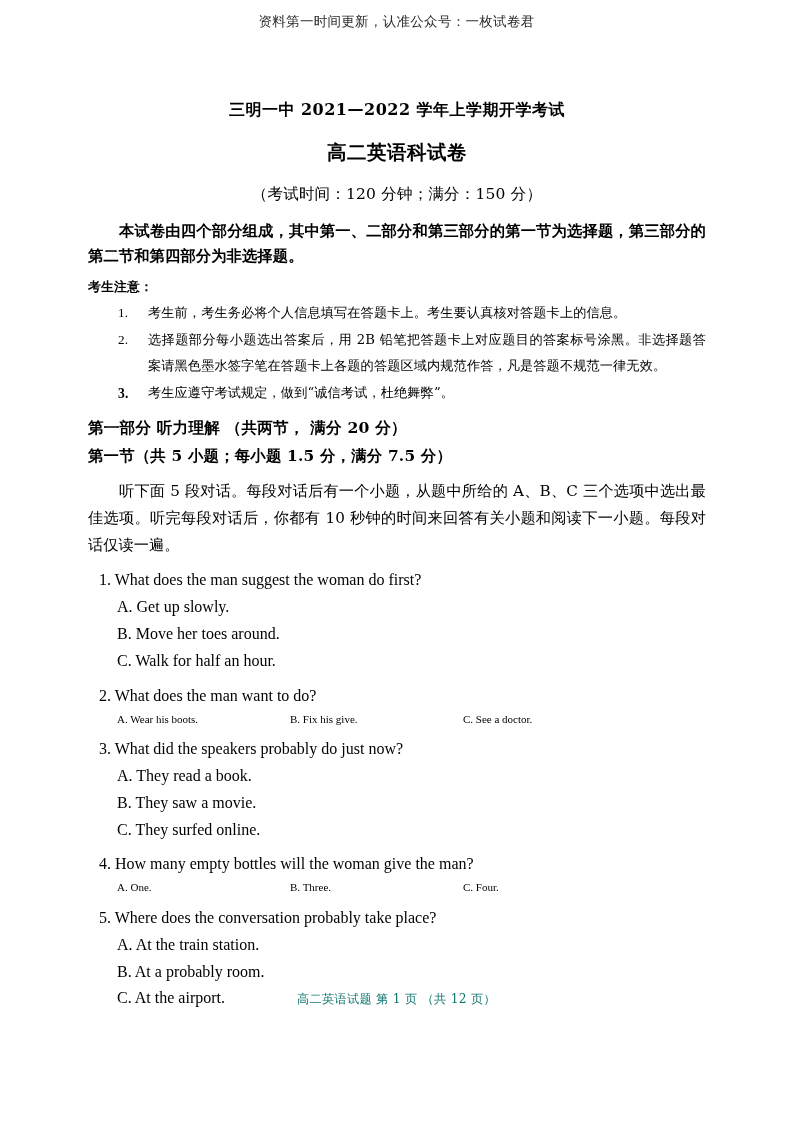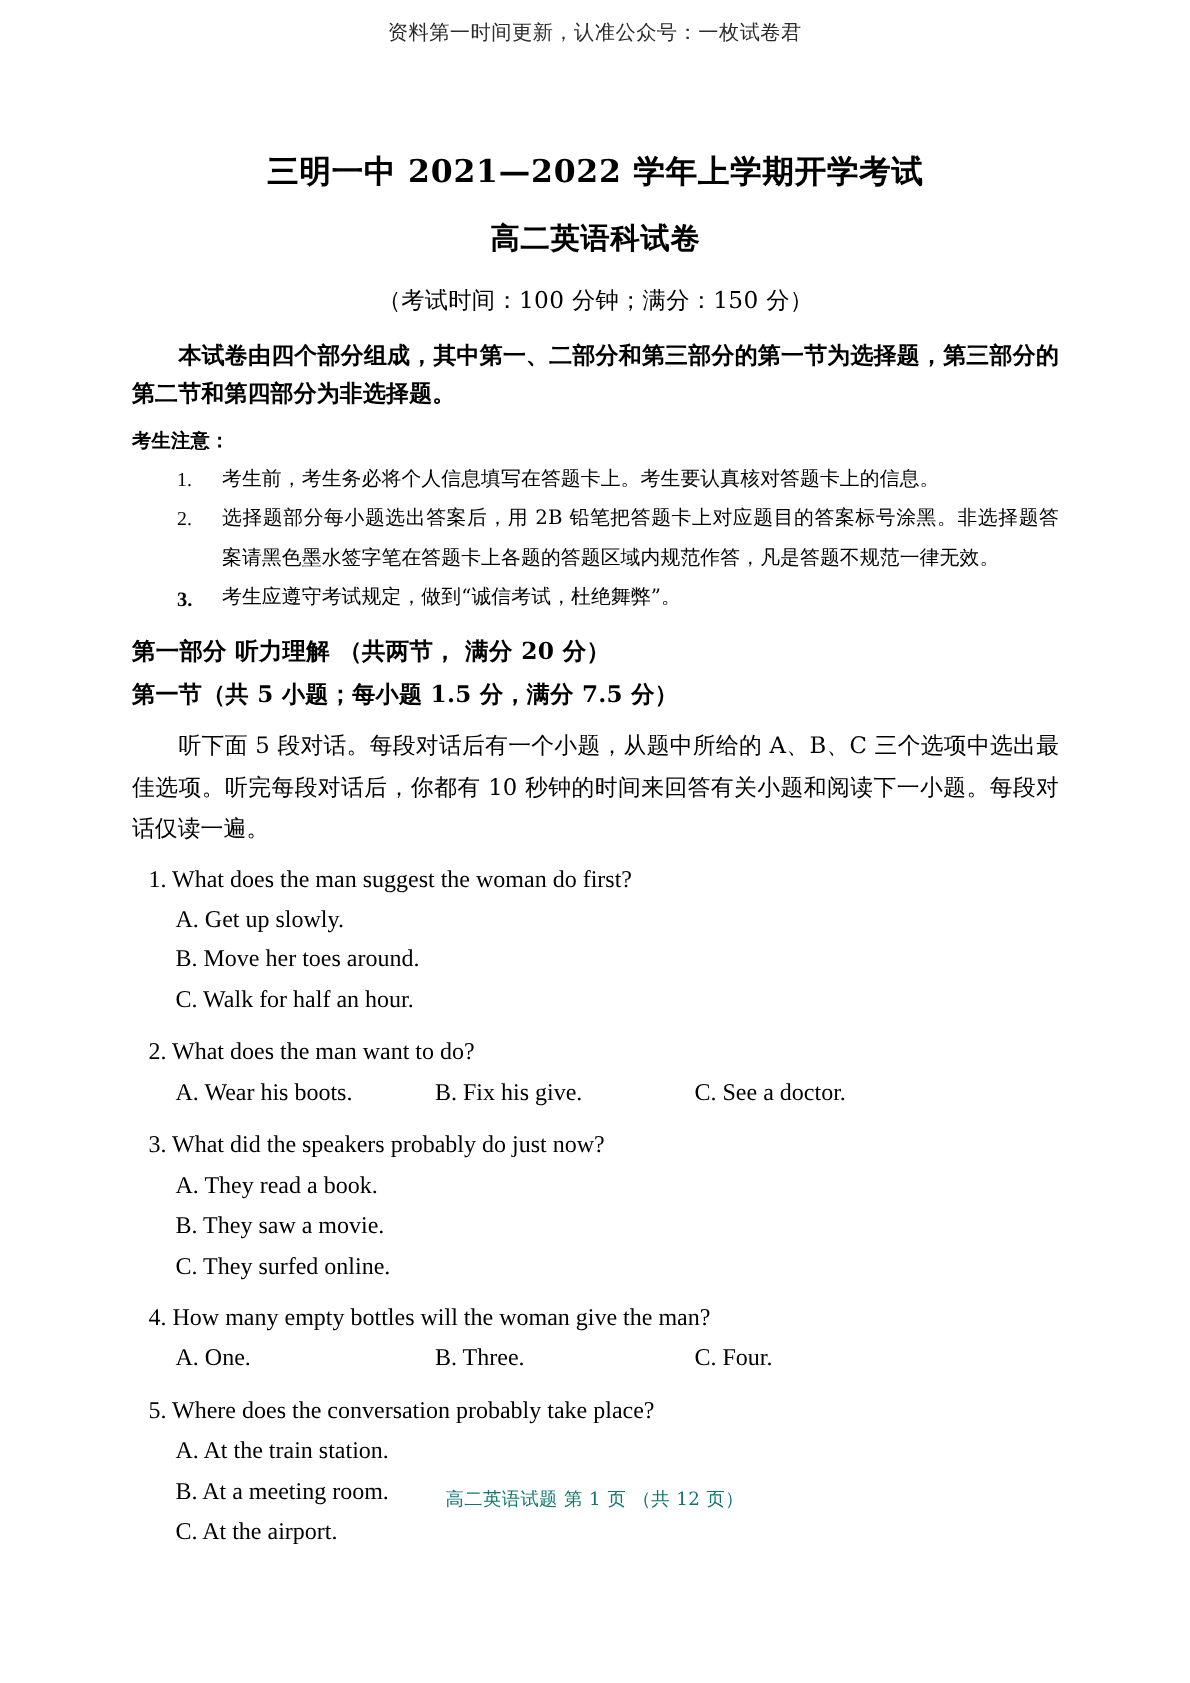--- a/index.html
+++ b/index.html
@@ -42,21 +42,21 @@
     left: 88px;
     top: 0;
     width: 618px;
   }
 
   .title-main {
     margin-top: 100px;
     text-align: center;
     font-family: "DejaVu Serif", "Liberation Serif", serif;
     font-weight: bold;
-    font-size: 21px;
+    font-size: 16px;
     letter-spacing: 0.5px;
     line-height: 1.3;
   }
   .title-sub {
     margin-top: 18px;
     text-align: center;
     font-family: "DejaVu Serif", "Liberation Serif", serif;
     font-weight: bold;
     font-size: 19.5px;
     letter-spacing: 0.5px;
@@ -153,21 +153,21 @@
   }
   .opt-stack .opt {
     font-family: "Liberation Serif", "DejaVu Serif", serif;
     font-size: 16px;
     line-height: 1.68;
     padding-left: 29px;
   }
   .opt-row {
     display: flex;
     font-family: "Liberation Serif", "DejaVu Serif", serif;
-    font-size: 16px;
+    font-size: 11px;
     line-height: 1.68;
     padding-left: 29px;
   }
   .opt-row .opt-cell {
     width: 173px;
     flex: 0 0 173px;
   }
   .opt-row .opt-cell:last-child {
     width: auto;
     flex: 0 0 auto;
@@ -192,21 +192,21 @@
 <div class="page">
 
   <div class="wm-header">资料第一时间更新，认准公众号：一枚试卷君</div>
 
   <div class="content">
 
     <div class="title-main">三明一中 2021—2022 学年上学期开学考试</div>
 
     <div class="title-sub">高二英语科试卷</div>
 
-    <div class="exam-info">（考试时间：100 分钟；满分：150 分）</div>
+    <div class="exam-info">（考试时间：120 分钟；满分：150 分）</div>
 
     <div class="intro-para">本试卷由四个部分组成，其中第一、二部分和第三部分的第一节为选择题，第三部分的第二节和第四部分为非选择题。</div>
 
     <div class="notice-title">考生注意：</div>
 
     <ul class="notice-list">
       <li class="notice-item">
         <span class="notice-num">1.</span>
         <span>考生前，考生务必将个人信息填写在答题卡上。考生要认真核对答题卡上的信息。</span>
       </li>
@@ -259,21 +259,21 @@
         <span class="opt-cell">A. One.</span>
         <span class="opt-cell">B. Three.</span>
         <span class="opt-cell">C. Four.</span>
       </div>
     </div>
 
     <div class="q-block">
       <div class="q-stem">5. Where does the conversation probably take place?</div>
       <div class="opt-stack">
         <div class="opt">A. At the train station.</div>
-        <div class="opt">B. At a meeting room.</div>
+        <div class="opt">B. At a probably room.</div>
         <div class="opt">C. At the airport.</div>
       </div>
     </div>
 
   </div>
 
   <div class="footer">高二英语试题  第 1  页 （共 12 页）</div>
 
 </div>
 

